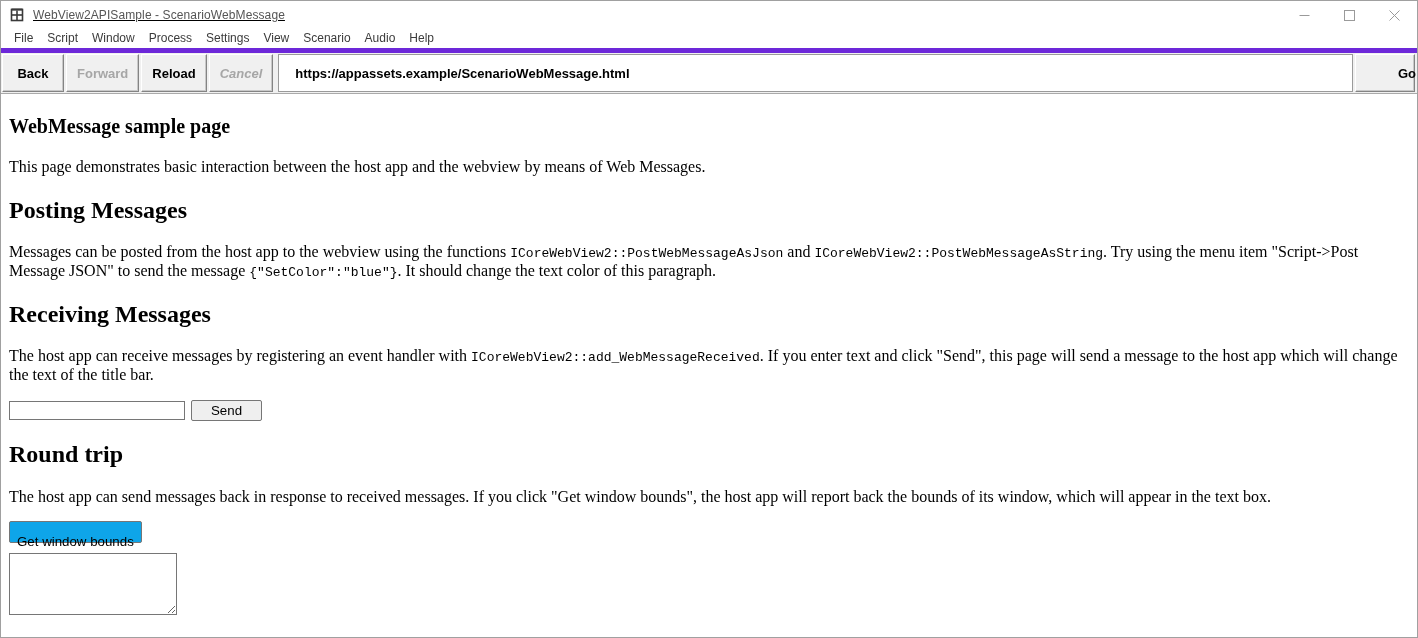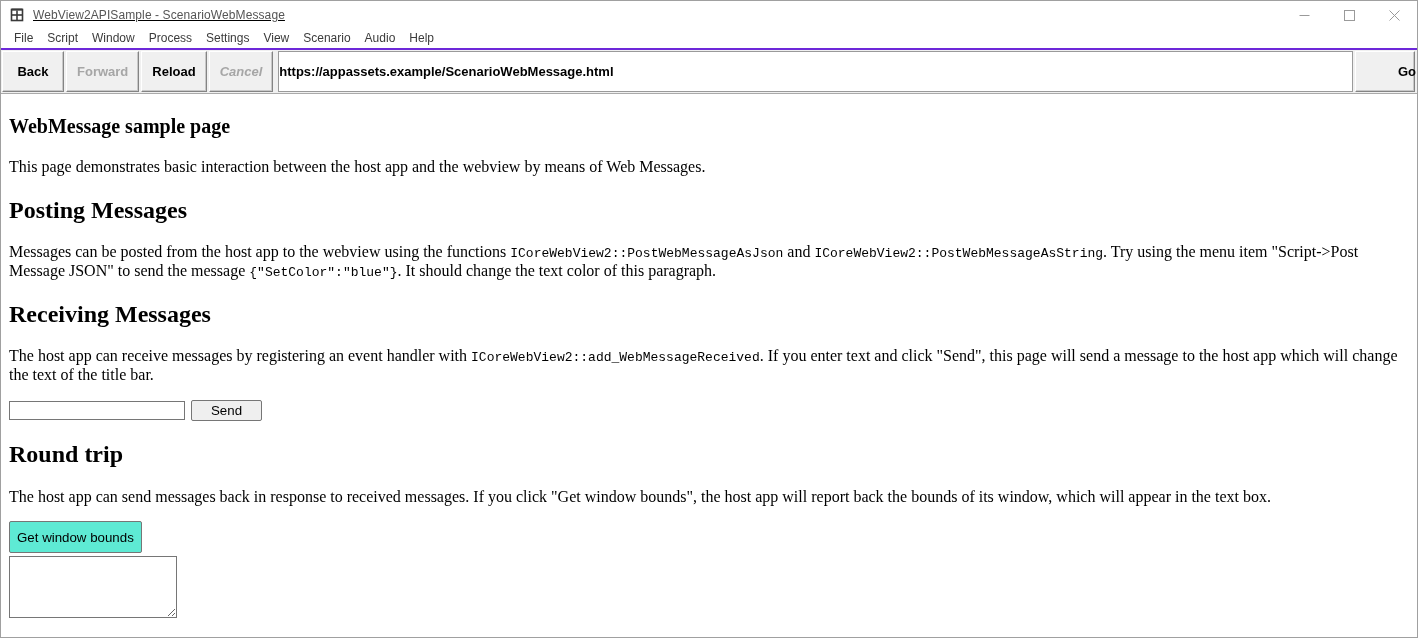--- a/index.html
+++ b/index.html
@@ -81,21 +81,21 @@
     font-family: "Liberation Sans", sans-serif;
   }
 
   
   .toolbar {
     height: 46px;
     min-height: 30px;
     background: #f0f0f0;
     display: flex;
     align-items: stretch;
-    border-top: 2px solid #6d28d9;
+    border-top: 5px solid #6d28d9;
     border-bottom: 1px solid #aaaaaa;
     box-sizing: border-box;
   }
   .tb-btn {
     min-width: 62px;
     margin: 1px 1px 1px 1px;
     background: #f0f0f0;
     border-top: 1px solid #ffffff;
     border-left: 1px solid #ffffff;
     border-right: 1px solid #848484;
@@ -117,21 +117,21 @@
   .tb-btn.reload { min-width: 62px; }
   .tb-btn.cancel { min-width: 62px; font-style: italic; }
 
   .url-field {
     flex: 1 1 auto;
     background: #ffffff;
     border: 1px solid #9a9a9a;
     margin: 1px 0 1px 4px;
     display: flex;
     align-items: center;
-    padding-left: 0;
+    padding-left: 16px;
     box-sizing: border-box;
     overflow: hidden;
   }
   .url-text {
     font-family: "Liberation Sans", sans-serif;
     font-size: 13px;
     font-weight: bold;
     color: #000000;
     white-space: nowrap;
   }
@@ -213,28 +213,28 @@
     border-radius: 2px;
     font-family: "Liberation Sans", sans-serif;
     font-size: 13.3px;
     color: #000000;
     padding: 0 19px;
     box-sizing: border-box;
     line-height: 19px;
   }
   .bounds-btn {
     display: inline-block;
-    height: 32px;
-    background: #5eead4;
+    height: 21px;
+    background: #0ea5e9;
     border: 1px solid #767676;
     border-radius: 2px;
     font-family: "Liberation Sans", sans-serif;
     font-size: 13.3px;
     color: #000000;
-    padding: 4px 7px;
+    padding: 10px 7px;
     box-sizing: border-box;
     line-height: 19px;
     margin: 0;
   }
   .bounds-area {
     display: block;
     margin-top: 3px;
     width: 168px;
     height: 62px;
     box-sizing: border-box;

